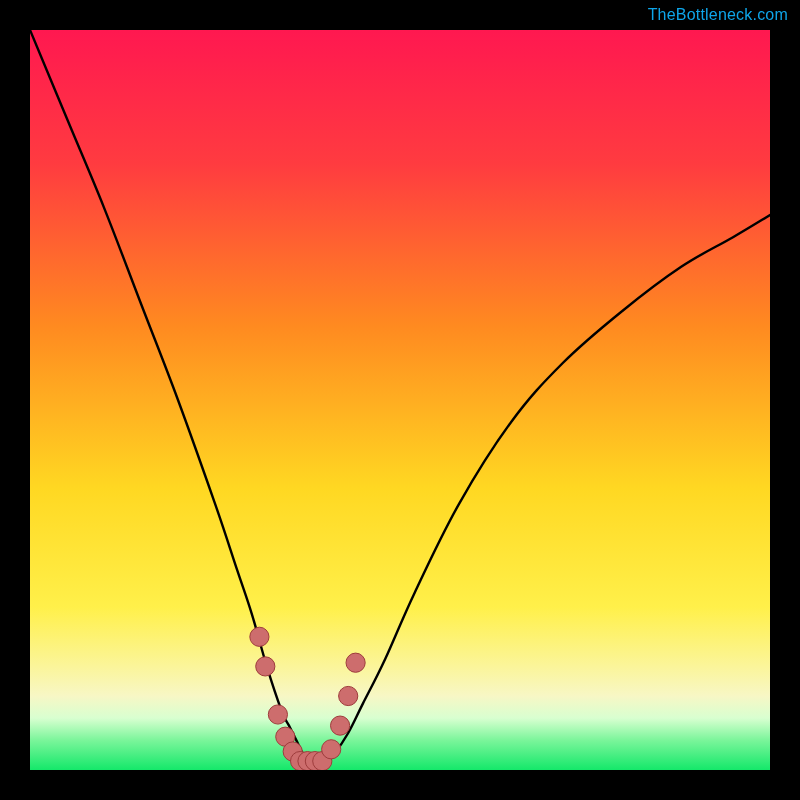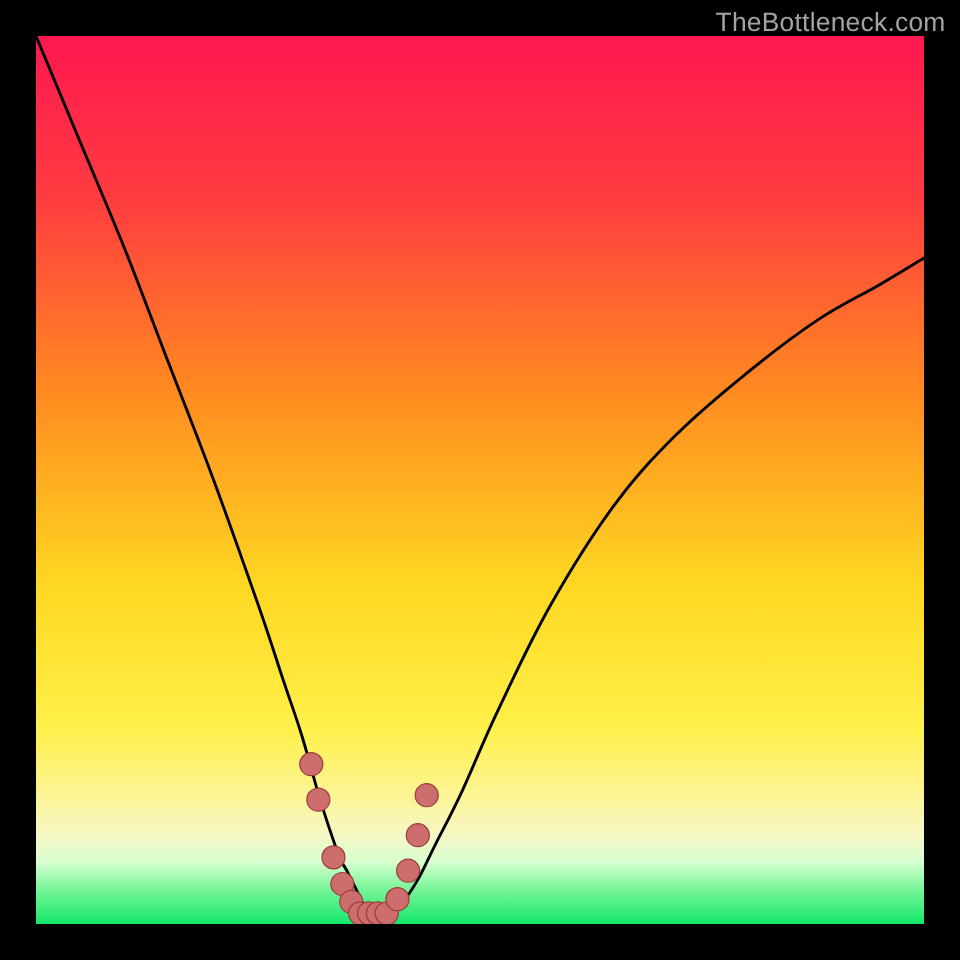--- a/index.html
+++ b/index.html
@@ -23,22 +23,22 @@
     position: absolute;
     left: 0;
     top: 0;
     width: 740px;
     height: 740px;
   }
   .watermark {
     position: absolute;
     top: 6px;
     right: 12px;
-    color: #a3a3a3;
-    font-size: 22px;
+    color: #0ea5e9;
+    font-size: 16px;
     font-weight: 400;
     letter-spacing: 0.2px;
     font-family: Arial, Helvetica, sans-serif;
     user-select: none;
   }
   svg.curve {
     position: absolute;
     left: 0;
     top: 0;
     width: 740px;

